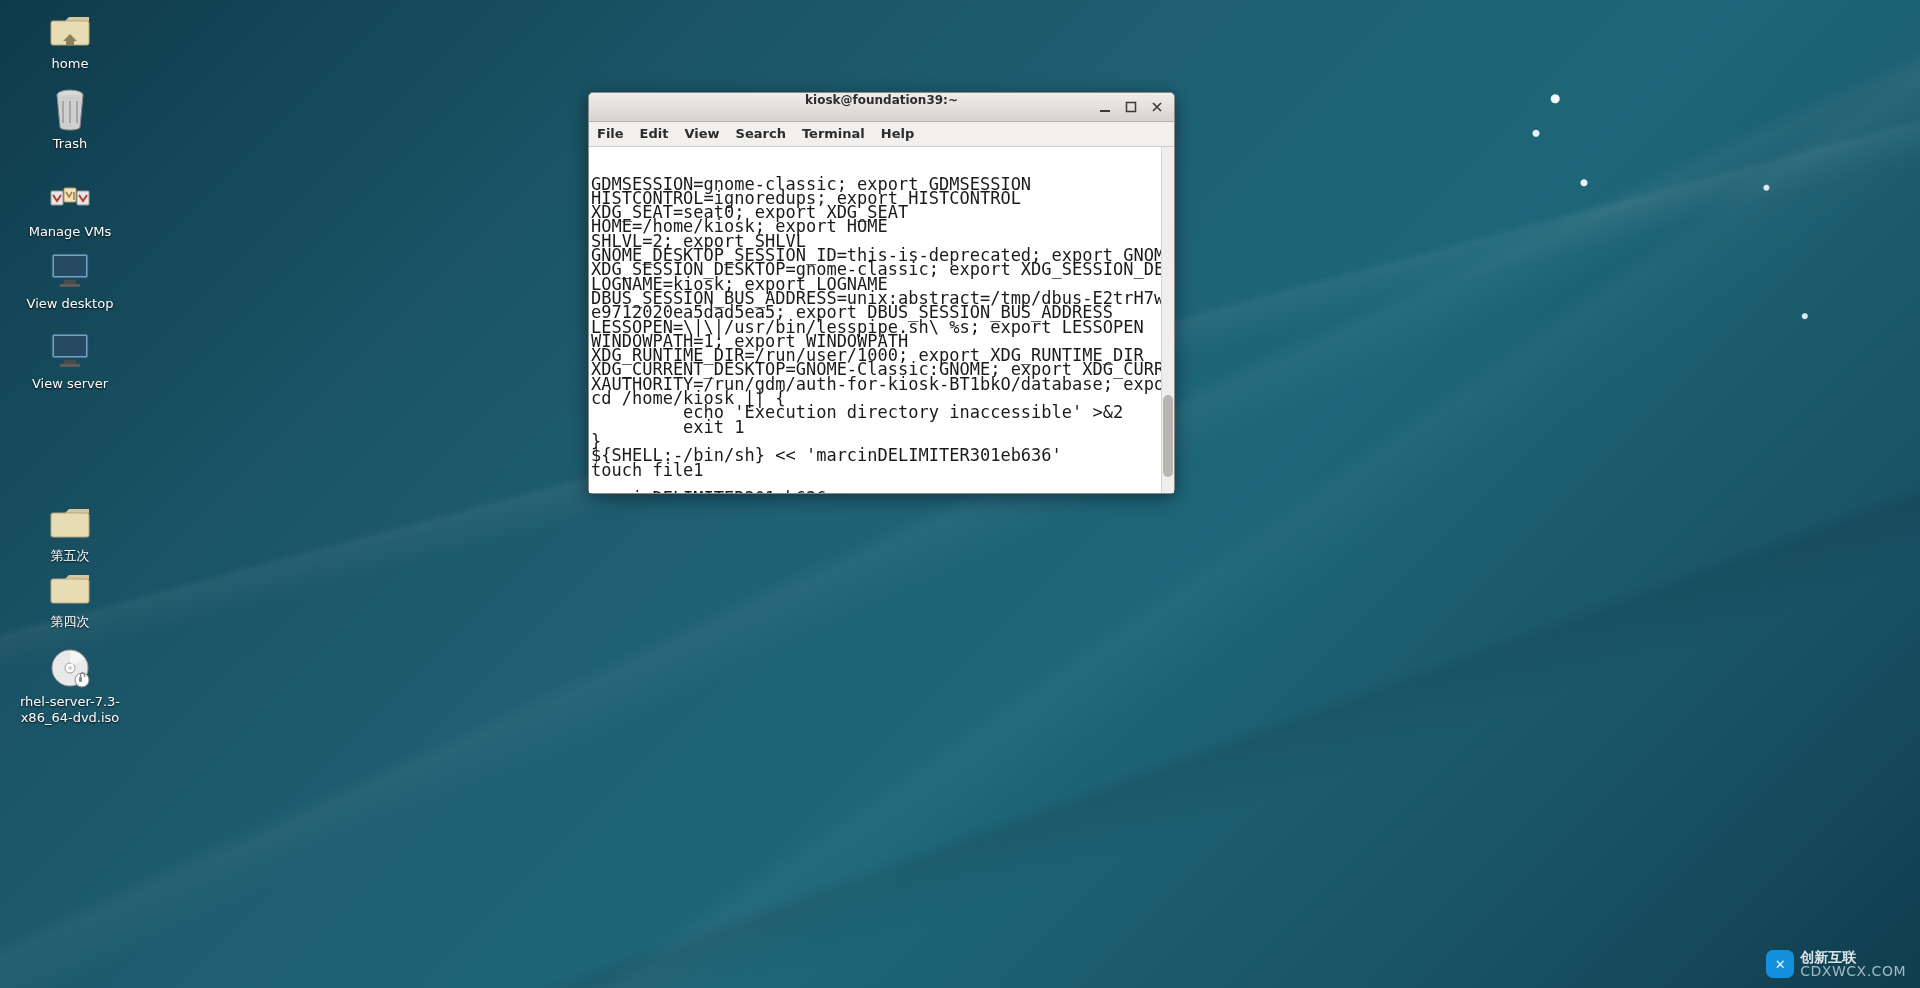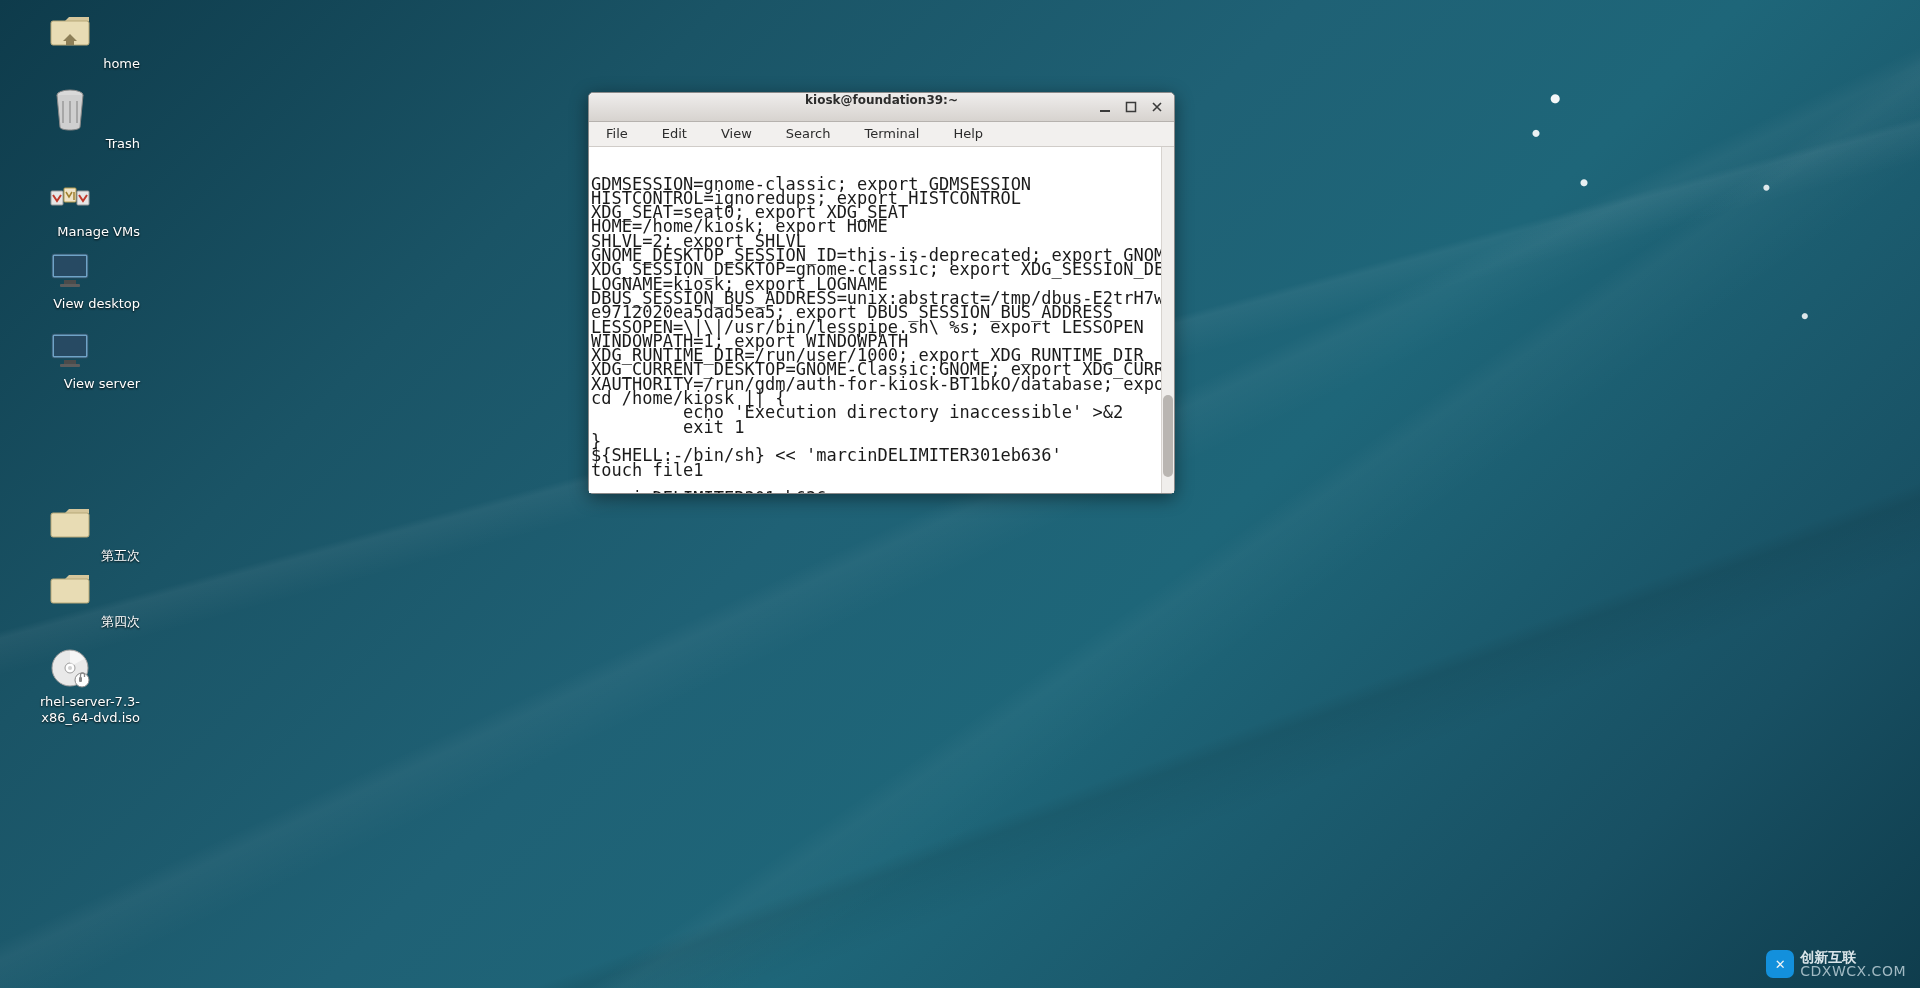--- a/index.html
+++ b/index.html
@@ -18,21 +18,21 @@
     content:"";position:absolute;inset:0;pointer-events:none;
     background:
       linear-gradient(165deg, transparent 42%, rgba(255,255,255,.05) 42.5%, transparent 45%),
       linear-gradient(155deg, transparent 50%, rgba(255,255,255,.04) 51%, transparent 54%),
       linear-gradient(145deg, transparent 60%, rgba(255,255,255,.03) 61%, transparent 65%),
       linear-gradient(160deg, transparent 70%, rgba(0,0,0,.08) 71%, transparent 75%);
   }
   
   .icon{position:absolute;width:140px;text-align:center;color:#fff;font-size:13px;cursor:pointer;}
   .icon .pic{width:44px;height:44px;margin:0 auto 4px auto;display:flex;align-items:center;justify-content:center;}
-  .icon .lbl{line-height:1.25;text-shadow:0 1px 2px rgba(0,0,0,.9);text-align:right;}
+  .icon .lbl{line-height:1.25;text-shadow:0 1px 2px rgba(0,0,0,.9);}
   
   .folder-svg{width:42px;height:38px;}
   
   .trash-svg{width:36px;height:42px;}
   
   .drive-svg{width:42px;height:30px;}
   
   .monitor-svg{width:40px;height:36px;}
   
   .cd-svg{width:40px;height:40px;}
@@ -50,21 +50,21 @@
     border-bottom:1px solid #b6b2ae;border-radius:5px 5px 0 0;
     display:flex;align-items:flex-start;justify-content:center;position:relative;
     font-size:12px;font-weight:bold;color:#2d2d2d;
   }
   .winbtns{position:absolute;right:4px;top:3px;display:flex;gap:0;}
   .winbtn{width:26px;height:22px;display:flex;align-items:center;justify-content:center;color:#3a3a3a;font-size:13px;cursor:pointer;}
   .menubar{
     height:24px;background:#f2f0ee;border-bottom:1px solid #d0ccc8;
     display:flex;align-items:center;font-size:13px;color:#2c2c2c;
   }
-  .menuitem{padding:0 17px;line-height:24px;cursor:pointer;}
+  .menuitem{padding:0 8px;line-height:24px;cursor:pointer;font-weight:bold;}
   .termbody{
     flex:1;background:#fff;overflow:hidden;position:relative;
     font-family:"DejaVu Sans Mono","Courier New",monospace;
     font-size:17px;line-height:14.3px;color:#1a1a1a;
     padding:1px 2px;white-space:pre;word-break:break-all;
   }
   .scrollbar{position:absolute;right:0;top:0;bottom:0;width:12px;background:#f0eeec;border-left:1px solid #d7d3cf;}
   .scrollthumb{position:absolute;left:1px;right:1px;top:248px;height:82px;background:#b9b5b1;border-radius:5px;}
   
   .watermark{position:absolute;right:14px;bottom:10px;display:flex;align-items:center;gap:6px;opacity:.95;}

